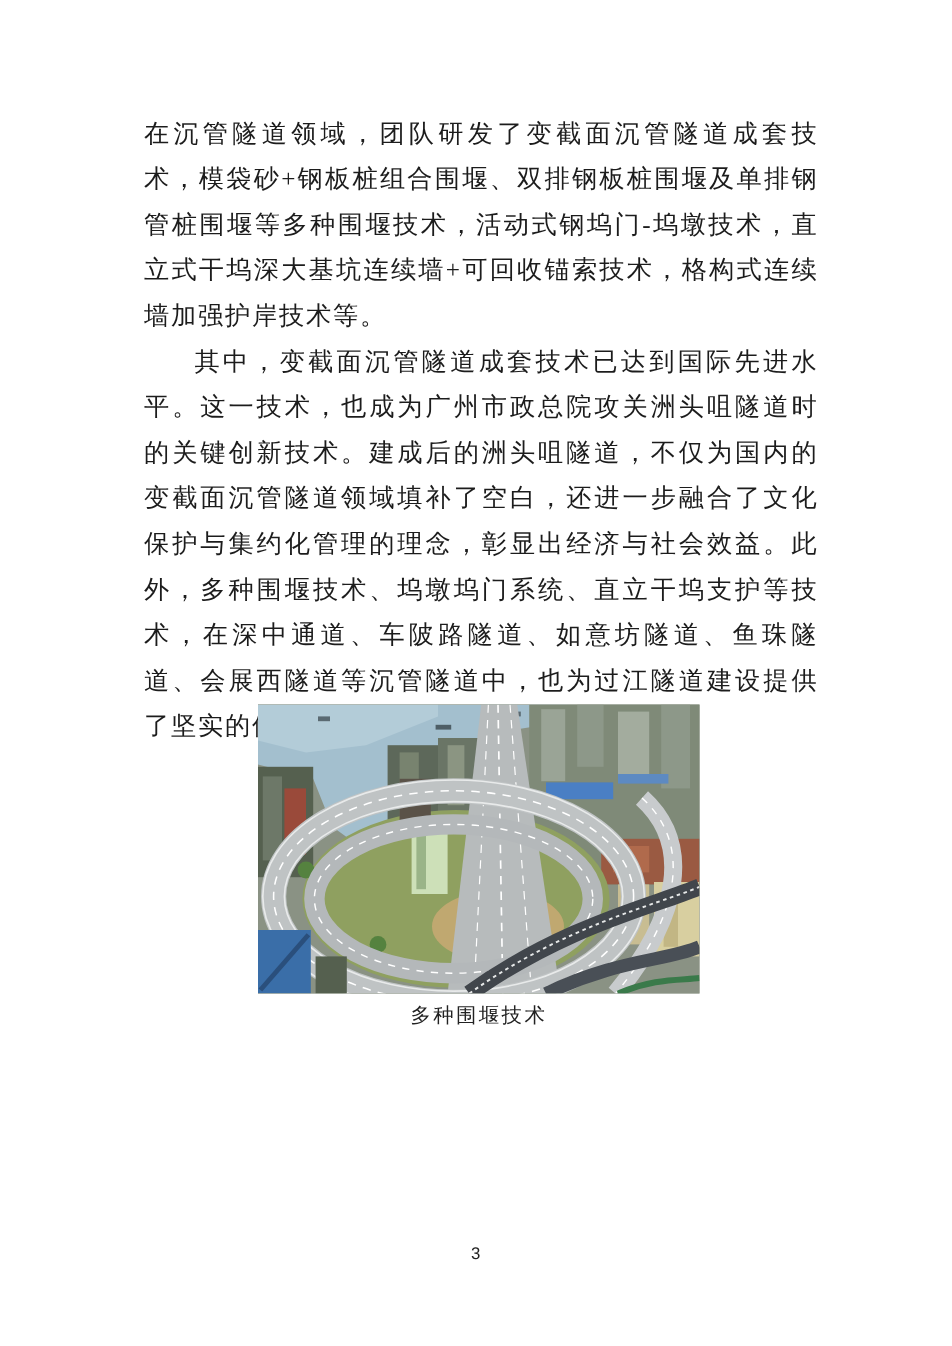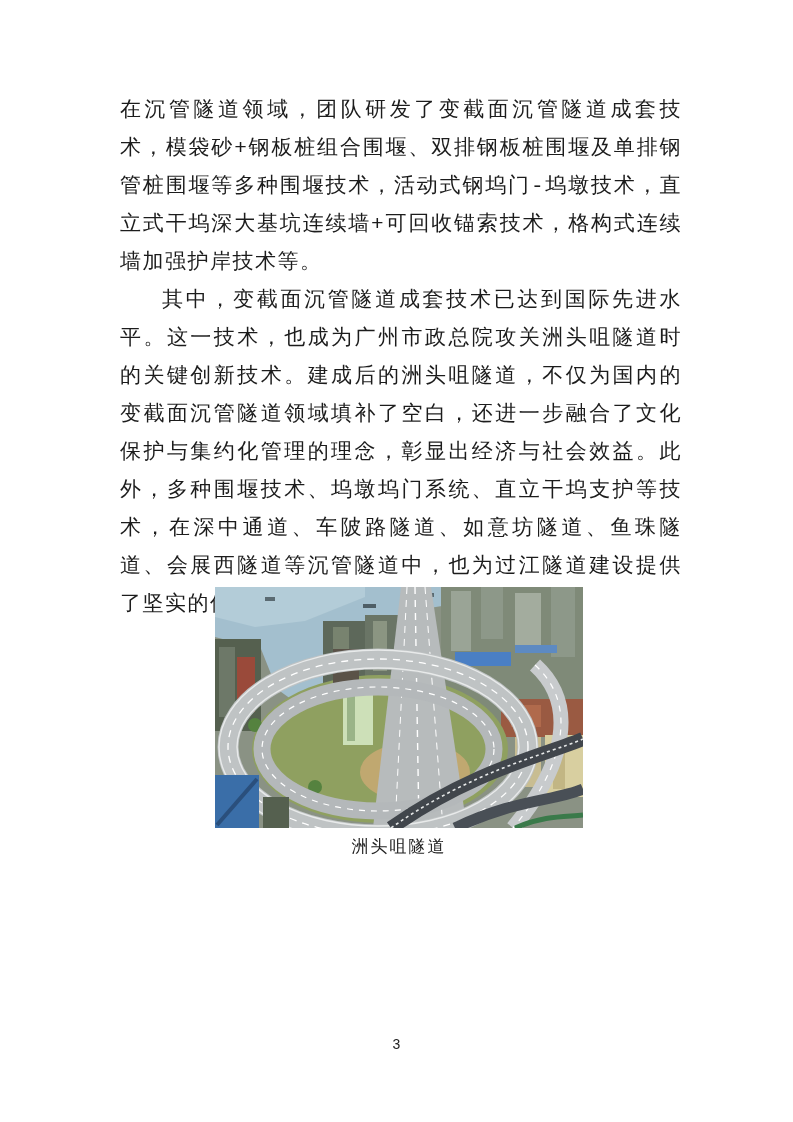--- a/index.html
+++ b/index.html
@@ -11,21 +11,20 @@
     background: #ffffff;
     font-family: "Liberation Serif", "DejaVu Serif", serif;
     color: #1c1c1c;
     overflow: hidden;
   }
   .content {
     position: absolute;
     left: 120px;
     top: 92px;
     width: 562px;
-    font-family: Liberation Mono, monospace;
   }
   .body-para {
     font-size: 21px;
     line-height: 38px;
     letter-spacing: 1.5px;
     text-align: justify;
     text-justify: inter-ideograph;
     color: #1c1c1c;
   }
   .body-para.indent { text-indent: 2em; }
@@ -147,18 +146,18 @@
           <path d="M 300,241 C 330,228 352,230 368,228" stroke="#3a7a4a" stroke-width="5"></path>
         </g>
 
         <g>
           <rect x="0" y="188" width="44" height="53" fill="#3a6ea8"></rect>
           <line x1="2" y1="238" x2="42" y2="192" stroke="#2a4f7c" stroke-width="4"></line>
           <rect x="48" y="210" width="26" height="31" fill="#55604f"></rect>
         </g>
       </svg>
     </div>
-    <figcaption class="figure-caption">洲头咀隧道</figcaption>
+    <figcaption class="figure-caption">多种围堰技术</figcaption>
   </figure>
 
   <div class="page-footer">3</div>
 
 </div>
 
 </body></html>

